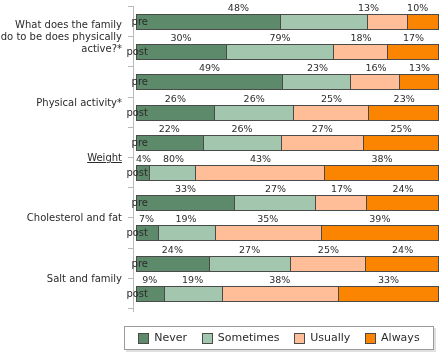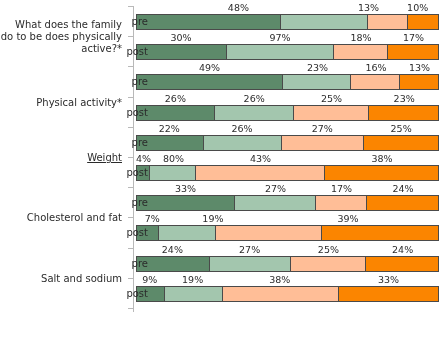--- a/index.html
+++ b/index.html
@@ -123,38 +123,38 @@
         <div class="tick" style="top: 217.4px;"></div>
         <div class="tick" style="top: 247.6px;"></div>
         <div class="tick" style="top: 277.8px;"></div>
         <div class="tick" style="top: 308px;"></div>
       </div>
     <div id="group-labels">
         <div class="group-label" style="top: 18.6px;">What does the family do to be does physically active?*</div>
         <div class="group-label" style="top: 97px;">Physical activity*</div>
         <div class="group-label" style="top: 151.9px; text-decoration: underline;">Weight</div>
         <div class="group-label" style="top: 212.3px;">Cholesterol and fat</div>
-        <div class="group-label" style="top: 272.7px;">Salt and sodium</div>
+        <div class="group-label" style="top: 272.7px;">Salt and family</div>
       </div>
     <div id="rows">
         <div class="label-row" style="top: 1px; align-items: center;">
           <div class="lbl" style="flex: 48 0 0px;">48%</div>
           <div class="lbl" style="flex: 13 0 0px;">13%</div>
           <div class="lbl" style="flex: 10 0 0px;">10%</div>
         </div>
         <div class="bar-row" style="top: 14px;">
           <div class="seg" style="flex: 48 0 0px; background: rgb(93, 138, 106);"></div>
           <div class="seg" style="flex: 29 0 0px; background: rgb(163, 198, 174);"></div>
           <div class="seg" style="flex: 13 0 0px; background: rgb(255, 190, 151);"></div>
           <div class="seg" style="flex: 10 0 0px; background: rgb(251, 133, 0);"></div>
         </div>
         <div class="pp-label" style="top: 16px;">pre</div>
         <div class="label-row" style="top: 31.2px;">
           <div class="lbl" style="flex: 30 0 0px;">30%</div>
-          <div class="lbl" style="flex: 36 0 0px;">97%</div>
+          <div class="lbl" style="flex: 36 0 0px;">79%</div>
           <div class="lbl" style="flex: 18 0 0px;">18%</div>
           <div class="lbl" style="flex: 17 0 0px;">17%</div>
         </div>
         <div class="bar-row" style="top: 44.2px;">
           <div class="seg" style="flex: 30 0 0px; background: rgb(93, 138, 106);"></div>
           <div class="seg" style="flex: 36 0 0px; background: rgb(163, 198, 174);"></div>
           <div class="seg" style="flex: 18 0 0px; background: rgb(255, 190, 151);"></div>
           <div class="seg" style="flex: 17 0 0px; background: rgb(251, 133, 0);"></div>
         </div>
         <div class="pp-label" style="top: 46.2px;">post</div>
@@ -219,20 +219,21 @@
         <div class="bar-row" style="top: 195.2px;">
           <div class="seg" style="flex: 33 0 0px; background: rgb(93, 138, 106);"></div>
           <div class="seg" style="flex: 27 0 0px; background: rgb(163, 198, 174);"></div>
           <div class="seg" style="flex: 17 0 0px; background: rgb(255, 190, 151);"></div>
           <div class="seg" style="flex: 24 0 0px; background: rgb(251, 133, 0);"></div>
         </div>
         <div class="pp-label" style="top: 197.2px;">pre</div>
         <div class="label-row" style="top: 212.4px;">
           <div class="lbl" style="flex: 7 0 0px;">7%</div>
           <div class="lbl" style="flex: 19 0 0px;">19%</div>
+          <div class="lbl" style="flex: 35 0 0px;">35%</div>
           <div class="lbl" style="flex: 39 0 0px;">39%</div>
         </div>
         <div class="bar-row" style="top: 225.4px;">
           <div class="seg" style="flex: 7 0 0px; background: rgb(93, 138, 106);"></div>
           <div class="seg" style="flex: 19 0 0px; background: rgb(163, 198, 174);"></div>
           <div class="seg" style="flex: 35 0 0px; background: rgb(255, 190, 151);"></div>
           <div class="seg" style="flex: 39 0 0px; background: rgb(251, 133, 0);"></div>
         </div>
         <div class="pp-label" style="top: 227.4px;">post</div>
         <div class="label-row" style="top: 242.6px;">
@@ -257,13 +258,33 @@
         <div class="bar-row" style="top: 285.8px;">
           <div class="seg" style="flex: 9 0 0px; background: rgb(93, 138, 106);"></div>
           <div class="seg" style="flex: 19 0 0px; background: rgb(163, 198, 174);"></div>
           <div class="seg" style="flex: 38 0 0px; background: rgb(255, 190, 151);"></div>
           <div class="seg" style="flex: 33 0 0px; background: rgb(251, 133, 0);"></div>
         </div>
         <div class="pp-label" style="top: 287.8px;">post</div>
       </div>
   </div>
 
+  <div class="legend">
+    <div id="legend-items" style="display: flex; width: 100%; align-items: center; justify-content: space-around;">
+        <div class="legend-item">
+          <span class="swatch" style="background: rgb(93, 138, 106);"></span>
+          <span class="legend-text">Never</span>
+        </div>
+        <div class="legend-item">
+          <span class="swatch" style="background: rgb(163, 198, 174);"></span>
+          <span class="legend-text">Sometimes</span>
+        </div>
+        <div class="legend-item">
+          <span class="swatch" style="background: rgb(255, 190, 151);"></span>
+          <span class="legend-text">Usually</span>
+        </div>
+        <div class="legend-item">
+          <span class="swatch" style="background: rgb(251, 133, 0);"></span>
+          <span class="legend-text">Always</span>
+        </div>
+      </div>
+  </div>
 </div>
 
 </body></html>

